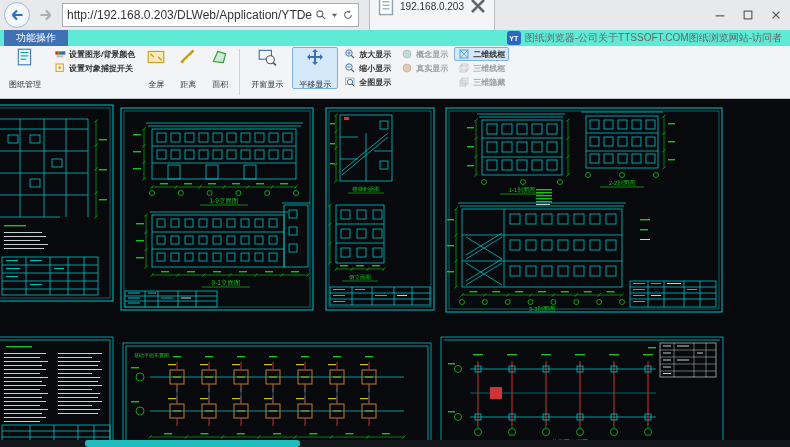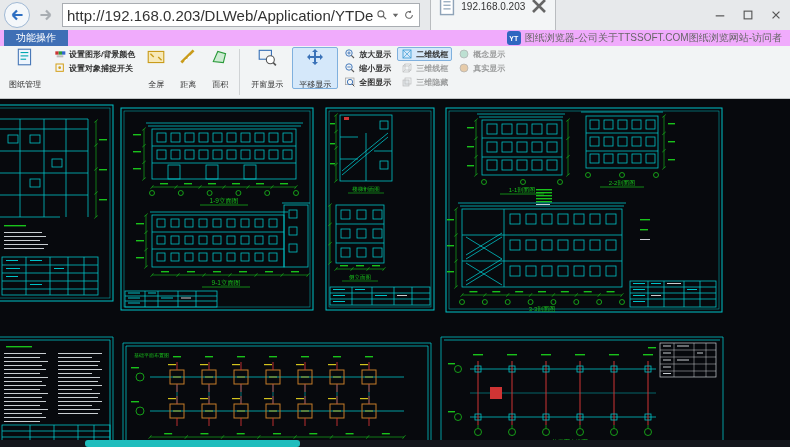--- a/index.html
+++ b/index.html
@@ -3,31 +3,31 @@
 <meta charset="utf-8">
 <style>
   html,body{margin:0;padding:0;}
   body{width:790px;height:447px;overflow:hidden;font-family:"Liberation Sans",sans-serif;background:#e7e9eb;}
   .window{width:790px;height:447px;display:flex;flex-direction:column;}
 
   
   .titlebar{height:30px;display:flex;align-items:center;background:#e7e9eb;padding-left:4px;gap:4px;flex:0 0 auto;}
   .navbtn{width:24px;height:24px;border-radius:50%;display:flex;align-items:center;justify-content:center;flex:0 0 auto;}
   .navbtn.back{border:1px solid #9fb8d4;background:#f4f7fa;}
-  .address{display:flex;align-items:center;height:22px;background:#fff;border:1px solid #a9adb2;flex:0 0 218px;padding:0 4px;font-size:15px;color:#333;gap:3px;}
+  .address{display:flex;align-items:center;height:22px;background:#fff;border:1px solid #a9adb2;flex:0 0 218px;padding:0 4px;font-size:12px;color:#333;gap:3px;}
   .address .url{flex:1;overflow:hidden;white-space:nowrap;}
   .address .aicon{display:flex;align-items:center;flex:0 0 auto;}
   .tabstrip{flex:1;display:flex;align-items:flex-end;height:30px;margin-left:6px;}
   .tab{display:flex;align-items:center;gap:4px;height:26px;padding:11px 6px;background:#f3f5f6;border:1px solid #b9bcbf;border-bottom:none;font-size:10px;color:#333;width:112px;}
   .tab .title{flex:1;white-space:nowrap;overflow:hidden;}
   .winctl{display:flex;margin-left:auto;flex:0 0 auto;}
   .winctl .wbtn{width:28px;height:22px;display:flex;align-items:center;justify-content:center;}
 
   
-  .ribbon-row2{height:16px;display:flex;align-items:center;background:#f0abfc;flex:0 0 auto;}
+  .ribbon-row2{height:16px;display:flex;align-items:center;background:#5eead4;flex:0 0 auto;}
   .ribbon-tab{background:#3f6fb5;color:#fff;font-size:10px;padding:1px 12px;height:15px;line-height:14px;margin-left:4px;}
   .brand{margin-left:auto;display:flex;align-items:center;gap:4px;padding-right:8px;}
   .brand-logo{width:14px;height:14px;border-radius:3px;background:#2f66c0;color:#fff;font-size:7px;display:flex;align-items:center;justify-content:center;font-weight:bold;}
   .brand-text{font-size:10px;color:#666;white-space:nowrap;}
 
   
   .ribbon{height:53px;background:#f2f4f5;border-bottom:1px solid #c3c6c8;display:flex;align-items:stretch;padding:1px 2px;box-sizing:border-box;flex:0 0 auto;}
   .group{display:flex;flex-direction:column;}
   .items{display:flex;align-items:flex-start;gap:2px;height:42px;}
   .glabel{text-align:center;font-size:8px;color:#888;margin-top:0px;}
@@ -252,20 +252,38 @@
               <svg viewBox="0 0 18 18">
                   <rect x="2" y="3" width="13" height="10" fill="none" stroke="#999"></rect>
                   <circle cx="9" cy="9" r="4" fill="none" stroke="#3a72b8" stroke-width="1.4"></circle>
                   <line x1="12" y1="12" x2="15.5" y2="15.5" stroke="#555" stroke-width="1.5"></line>
                 </svg>
             </span>
             <span class="lbl">全图显示</span>
           </div>
         </div>
         <div class="col">
+          <div class="btn sm disabled">
+            <span class="ic s">
+              <svg viewBox="0 0 18 18">
+                  <circle cx="9" cy="9" r="6" fill="#7ec8a8" stroke="#555"></circle>
+                </svg>
+            </span>
+            <span class="lbl">概念显示</span>
+          </div>
+          <div class="btn sm disabled">
+            <span class="ic s">
+              <svg viewBox="0 0 18 18">
+                  <circle cx="9" cy="9" r="6" fill="#d99a4e" stroke="#555"></circle>
+                </svg>
+            </span>
+            <span class="lbl">真实显示</span>
+          </div>
+        </div>
+        <div class="col">
           <div class="btn sm active">
             <span class="ic s">
               <svg viewBox="0 0 18 18">
                   <rect x="3" y="3" width="12" height="12" fill="none" stroke="#3a9bd5" stroke-width="1.3"></rect>
                   <line x1="3" y1="3" x2="15" y2="15" stroke="#3a9bd5"></line>
                   <line x1="15" y1="3" x2="3" y2="15" stroke="#3a9bd5"></line>
                 </svg>
             </span>
             <span class="lbl">二维线框</span>
           </div>
@@ -283,38 +301,20 @@
             <span class="lbl">三维线框</span>
           </div>
           <div class="btn sm disabled">
             <span class="ic s">
               <svg viewBox="0 0 18 18">
                   <rect x="3" y="6" width="9" height="9" fill="#cdd4da" stroke="#777"></rect>
                   <rect x="6" y="3" width="9" height="9" fill="none" stroke="#777"></rect>
                 </svg>
             </span>
             <span class="lbl">三维隐藏</span>
-          </div>
-        </div>
-        <div class="col">
-          <div class="btn sm disabled">
-            <span class="ic s">
-              <svg viewBox="0 0 18 18">
-                  <circle cx="9" cy="9" r="6" fill="#7ec8a8" stroke="#555"></circle>
-                </svg>
-            </span>
-            <span class="lbl">概念显示</span>
-          </div>
-          <div class="btn sm disabled">
-            <span class="ic s">
-              <svg viewBox="0 0 18 18">
-                  <circle cx="9" cy="9" r="6" fill="#d99a4e" stroke="#555"></circle>
-                </svg>
-            </span>
-            <span class="lbl">真实显示</span>
           </div>
         </div>
       </div>
     </div>
   </div>
 
   <div class="canvas">
     <svg id="cad" width="790" height="348" viewBox="0 0 790 348">
         <g>
           <rect x="-30" y="6" width="143" height="196" stroke="#00c2c7" stroke-width="1" fill="none"></rect>

